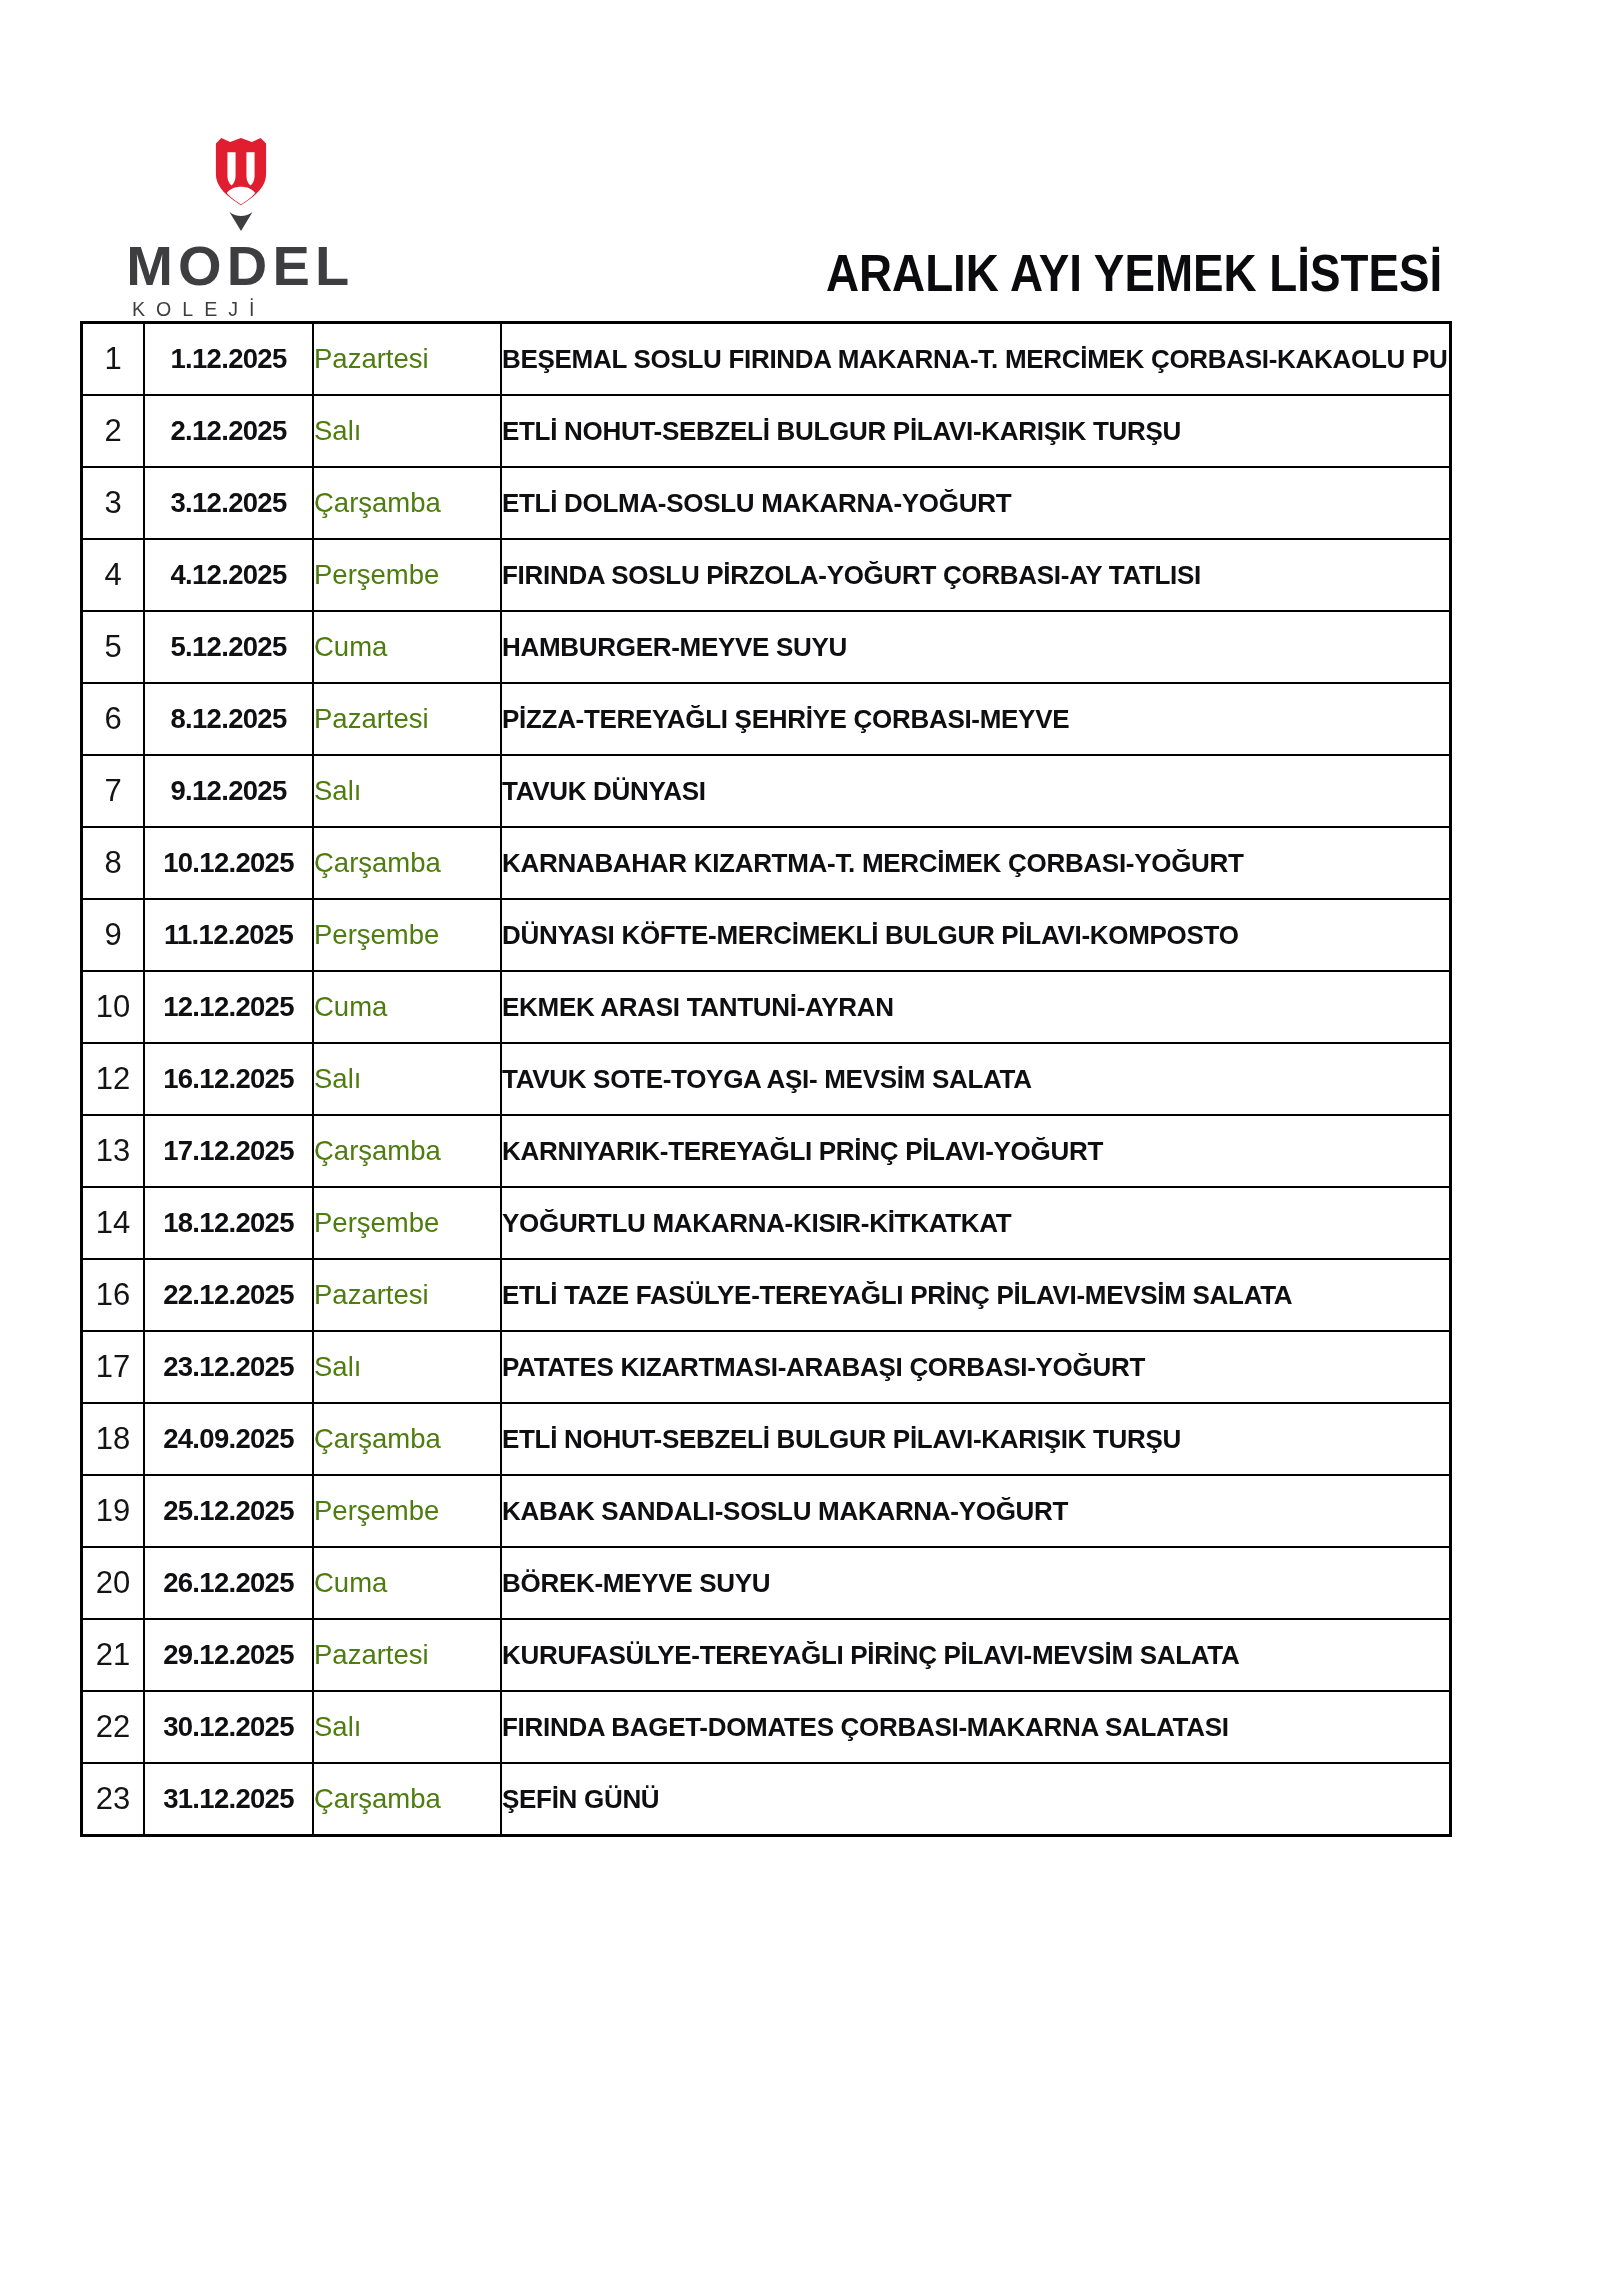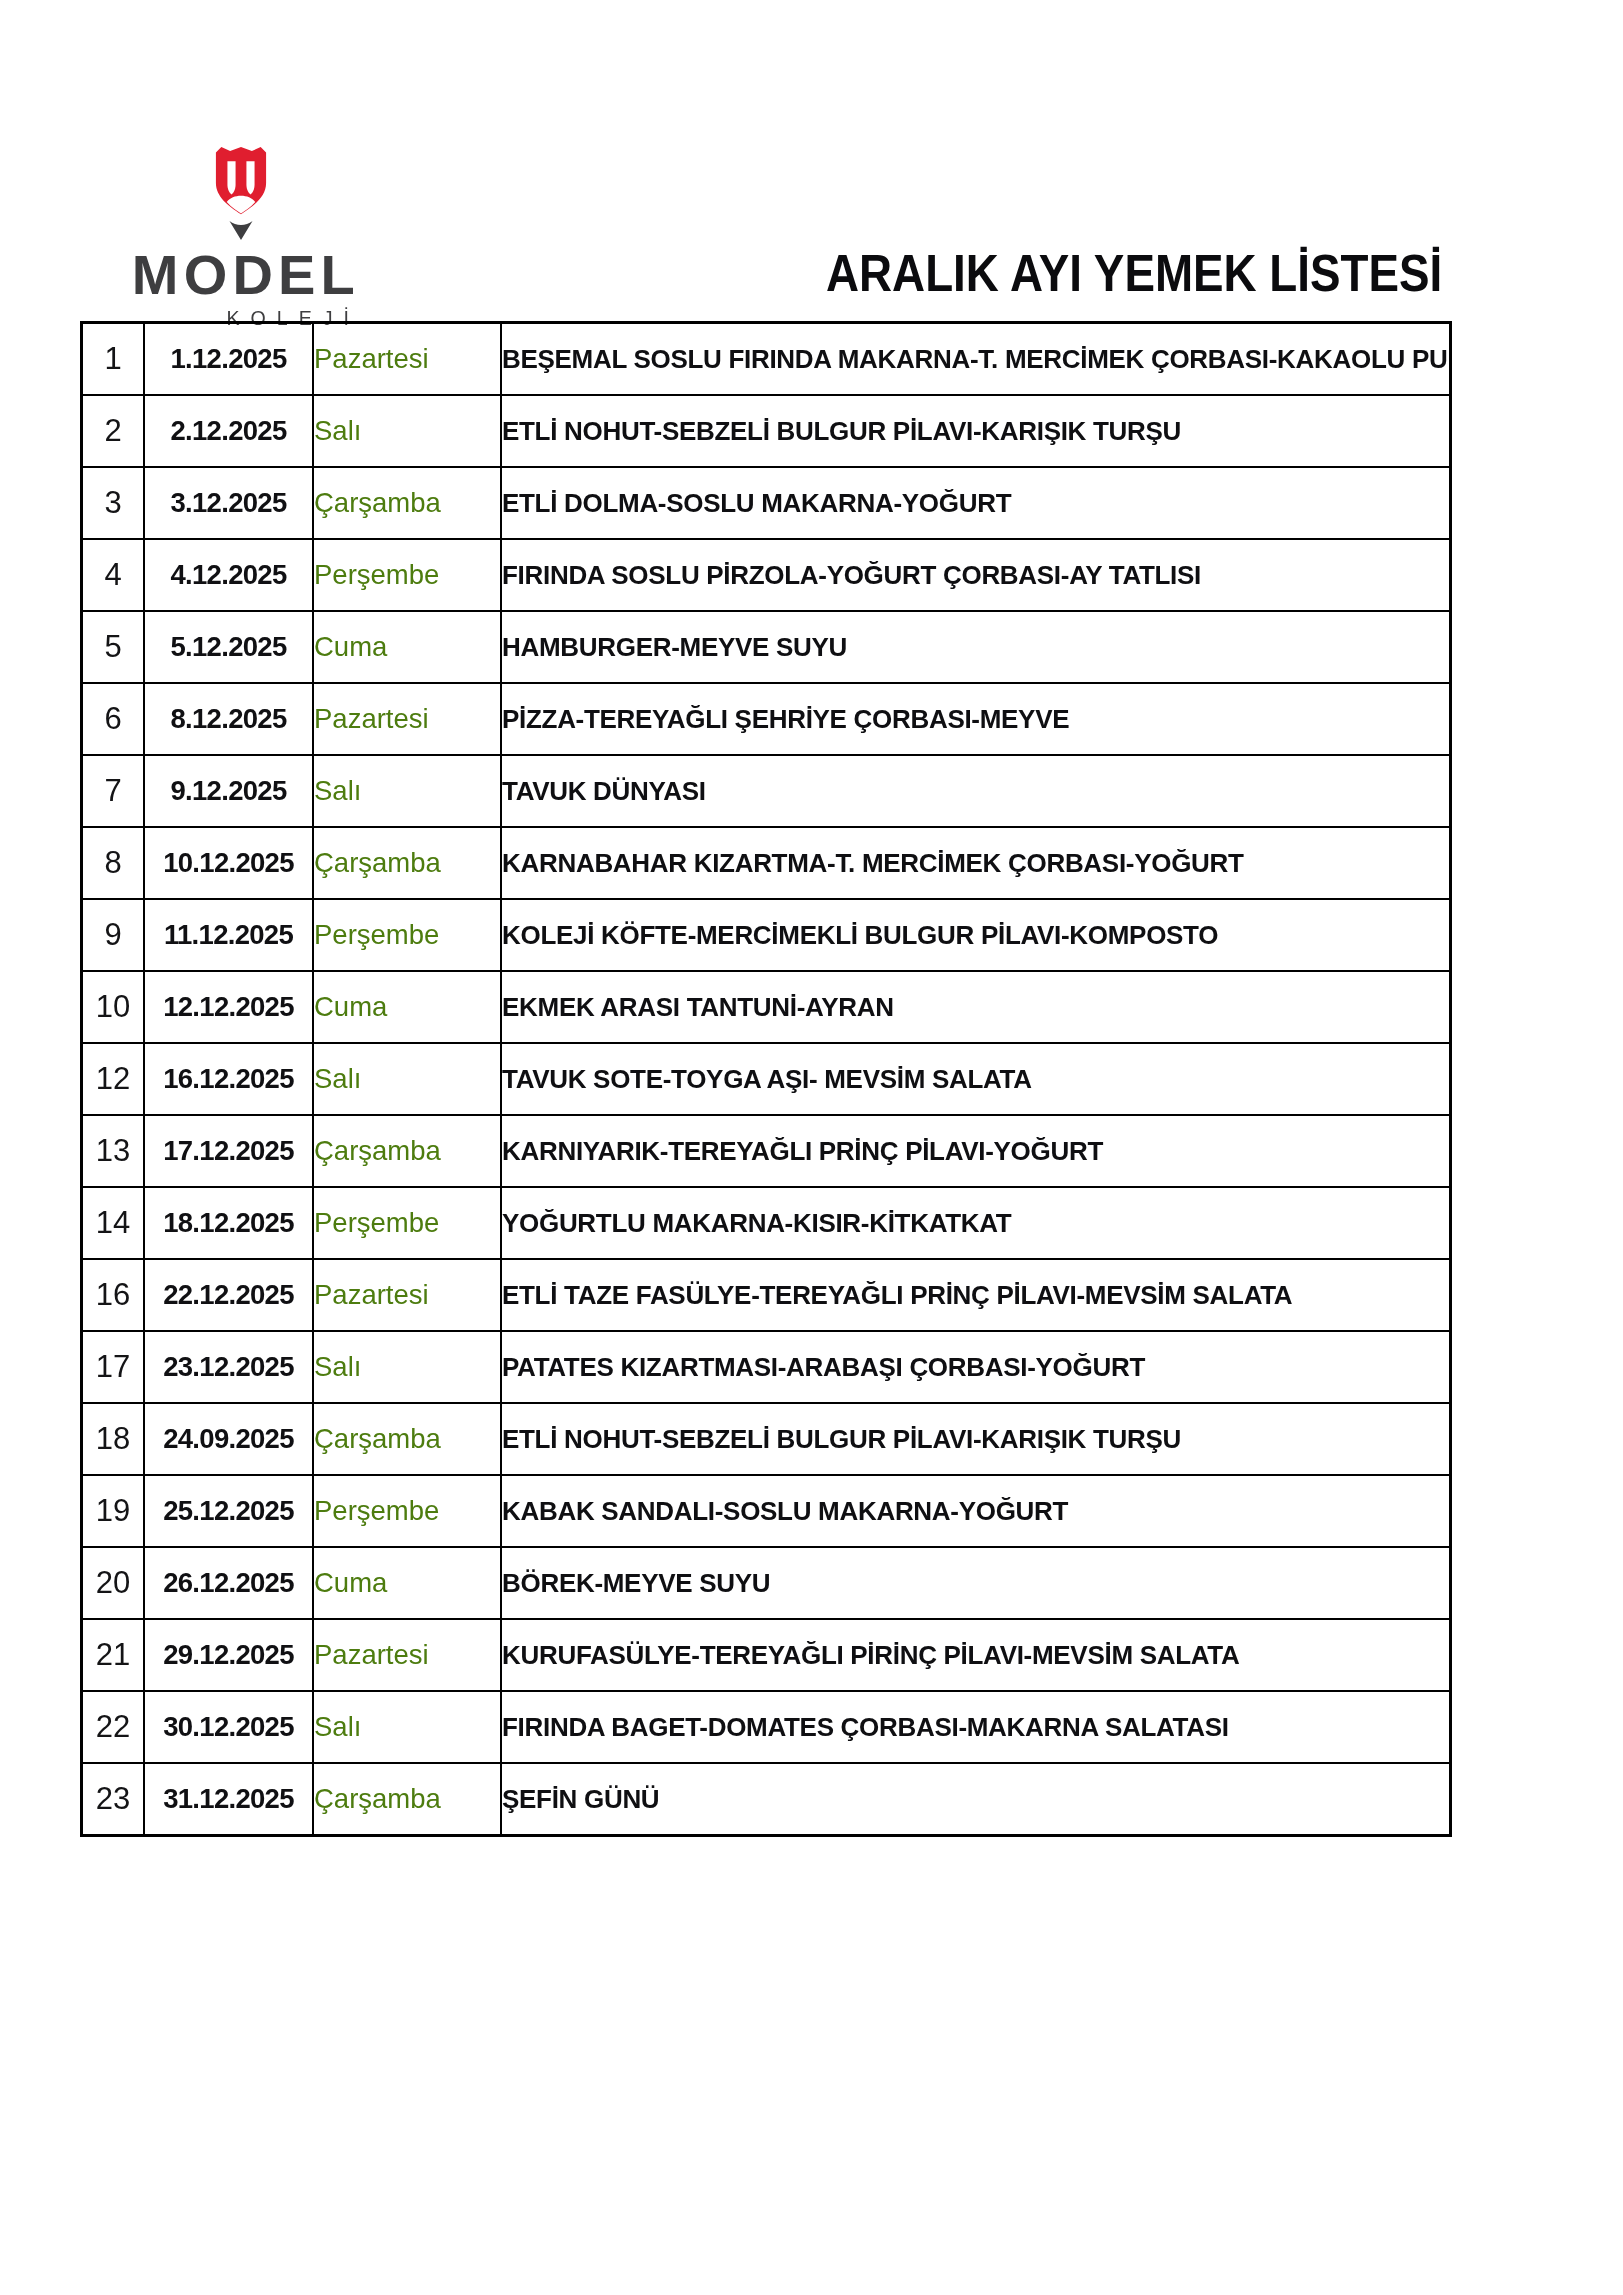--- a/index.html
+++ b/index.html
@@ -10,23 +10,23 @@
     background:#ffffff;
     font-family:"Liberation Sans", sans-serif;
     color:#0e0e10;
     overflow:hidden;
   }
 
   
   .logo {
     position:absolute;
     left:121px;
-    top:145px;
+    top:136px;
     width:239px;
-    text-align:right;
+    text-align:left;
     color:#3e3e40;
     line-height:1;
   }
   .logo-icon { display:block; margin:0 auto; }
   .brand {
     margin-top:2.6px;
     font-size:56px;
     font-weight:700;
     letter-spacing:5.2px;
     padding-left:5.2px; 
@@ -152,21 +152,21 @@
         <tr>
       <td class="c-no">8</td>
       <td class="c-date">10.12.2025</td>
       <td class="c-day">Çarşamba</td>
       <td class="c-menu">KARNABAHAR KIZARTMA-T. MERCİMEK ÇORBASI-YOĞURT</td>
     </tr>
         <tr>
       <td class="c-no">9</td>
       <td class="c-date">11.12.2025</td>
       <td class="c-day">Perşembe</td>
-      <td class="c-menu">KOLEJİ KÖFTE-MERCİMEKLİ BULGUR PİLAVI-KOMPOSTO</td>
+      <td class="c-menu">DÜNYASI KÖFTE-MERCİMEKLİ BULGUR PİLAVI-KOMPOSTO</td>
     </tr>
         <tr>
       <td class="c-no">10</td>
       <td class="c-date">12.12.2025</td>
       <td class="c-day">Cuma</td>
       <td class="c-menu">EKMEK ARASI TANTUNİ-AYRAN</td>
     </tr>
         <tr>
       <td class="c-no">12</td>
       <td class="c-date">16.12.2025</td>

